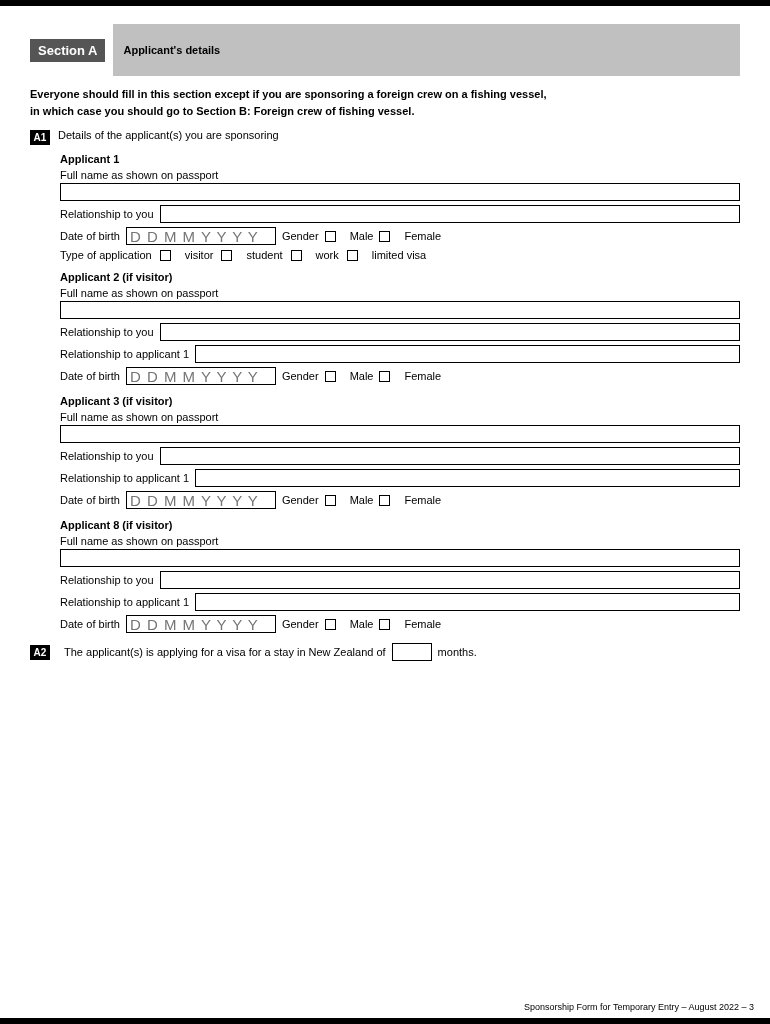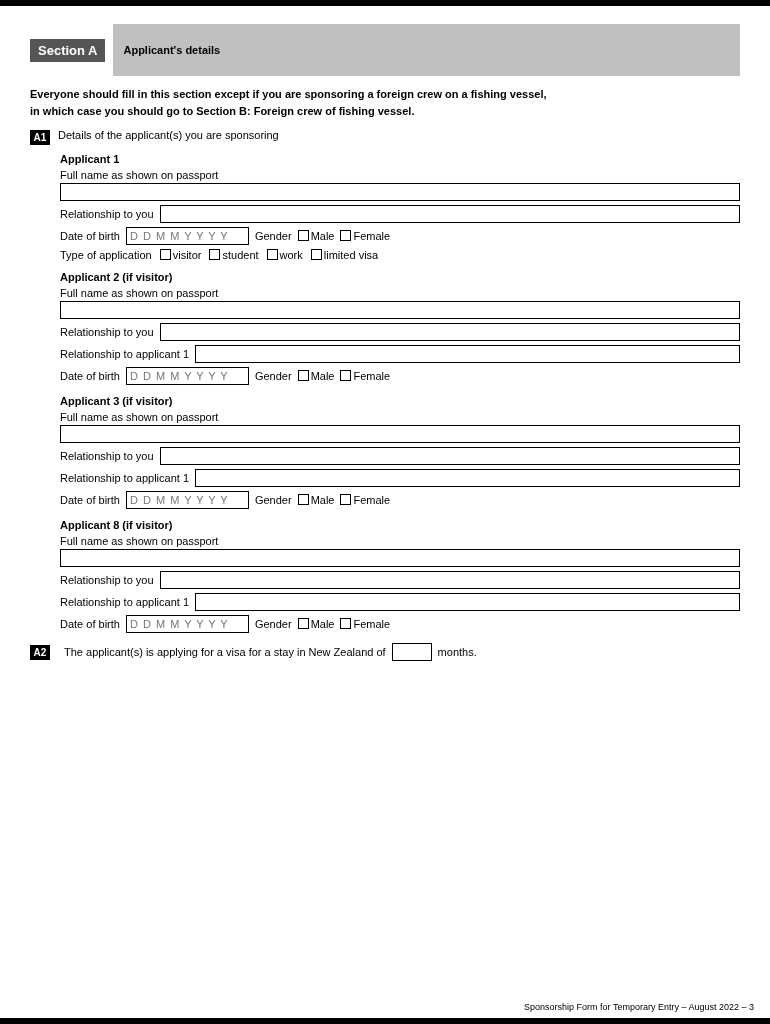--- a/index.html
+++ b/index.html
@@ -107,30 +107,30 @@
     .inline-input-wide {
       flex: 1;
       height: 18px;
       border: 1px solid #000;
       font-size: 11px;
       padding: 1px 3px;
     }
     .dob-input {
       border: 1px solid #000;
       height: 18px;
-      font-size: 11px;
+      font-size: 15px;
       padding: 1px 3px;
-      width: 123px;
+      width: 150px;
       letter-spacing: 1px;
       color: #aaa;
     }
     .checkbox-item {
       display: flex;
-      align-items: flex-start;
-      gap: 2px;
+      align-items: center;
+      gap: 14px;
       font-size: 11px;
     }
     .checkbox-box {
       width: 11px;
       height: 11px;
       border: 1px solid #000;
       display: inline-block;
       background: #fff;
     }
     .type-row {

